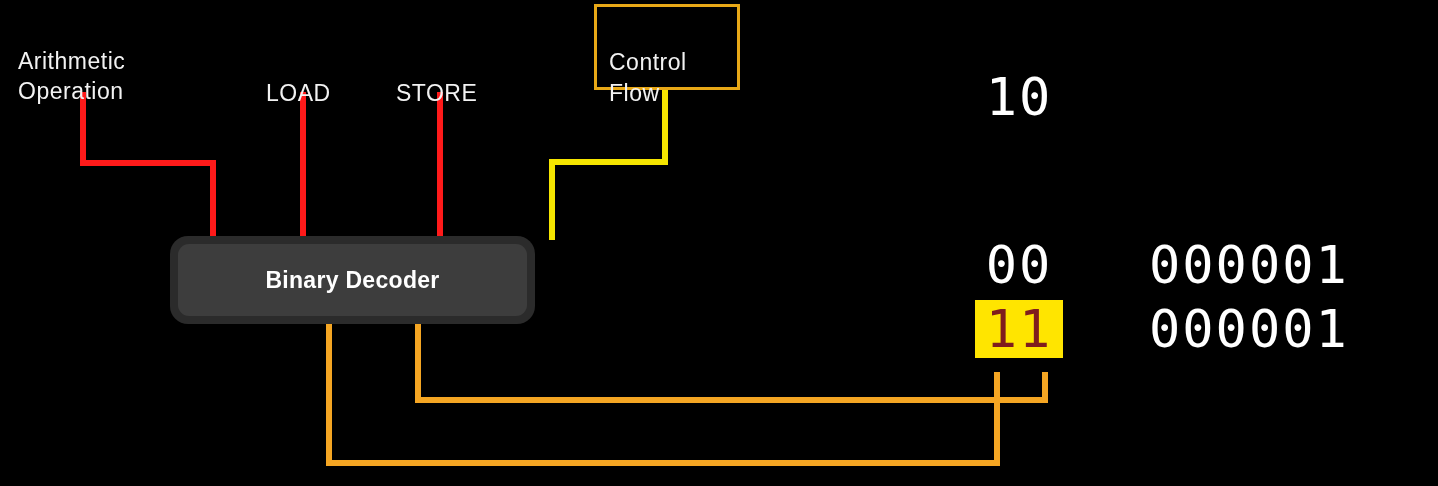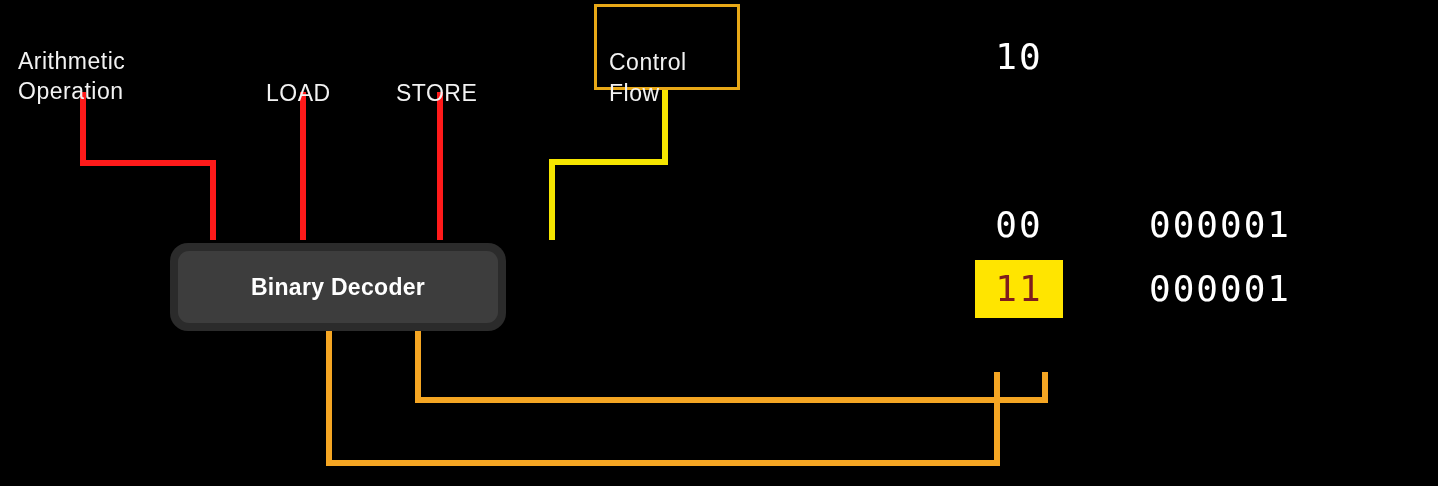--- a/index.html
+++ b/index.html
@@ -58,27 +58,26 @@
     padding: 14px 0 0 12px;
     font-size: 23px;
     line-height: 31px;
   }
 
   
   #decoder-node {
     position: absolute;
     left: 170px;
     top: 236px;
-    width: 336px;
+    width: 365px;
     height: 88px;
     box-sizing: border-box;
     background: #2B2B2B;
     border-radius: 18px;
     padding: 8px;
-    margin-top: 7px;
   }
   #decoder-inner {
     width: 100%;
     height: 100%;
     box-sizing: border-box;
     background: #3D3D3D;
     border-radius: 11px;
     display: flex;
     align-items: center;
     justify-content: center;
@@ -98,24 +97,25 @@
     top: 28px;
   }
   .op-row {
     position: absolute;
     display: flex;
     align-items: center;
     white-space: pre;
   }
   .op-key, .op-val {
     font-family: "DejaVu Sans Mono", monospace;
-    font-size: 36px;
+    font-size: 52px;
     line-height: 58px;
     color: #FFFFFF;
     letter-spacing: 2px;
+    margin-top: 40px;
   }
   .op-key { width: 88px; text-align: center; }
   .op-val { margin-left: 86px; }
   .op-row.highlight .op-key {
     background: #FFE500;
     color: #7f1d1d;
   }
 
   #op-row-0 { top: 0px;   left: 0px; }
   #op-row-1 { top: 70px;  left: 0px; }

